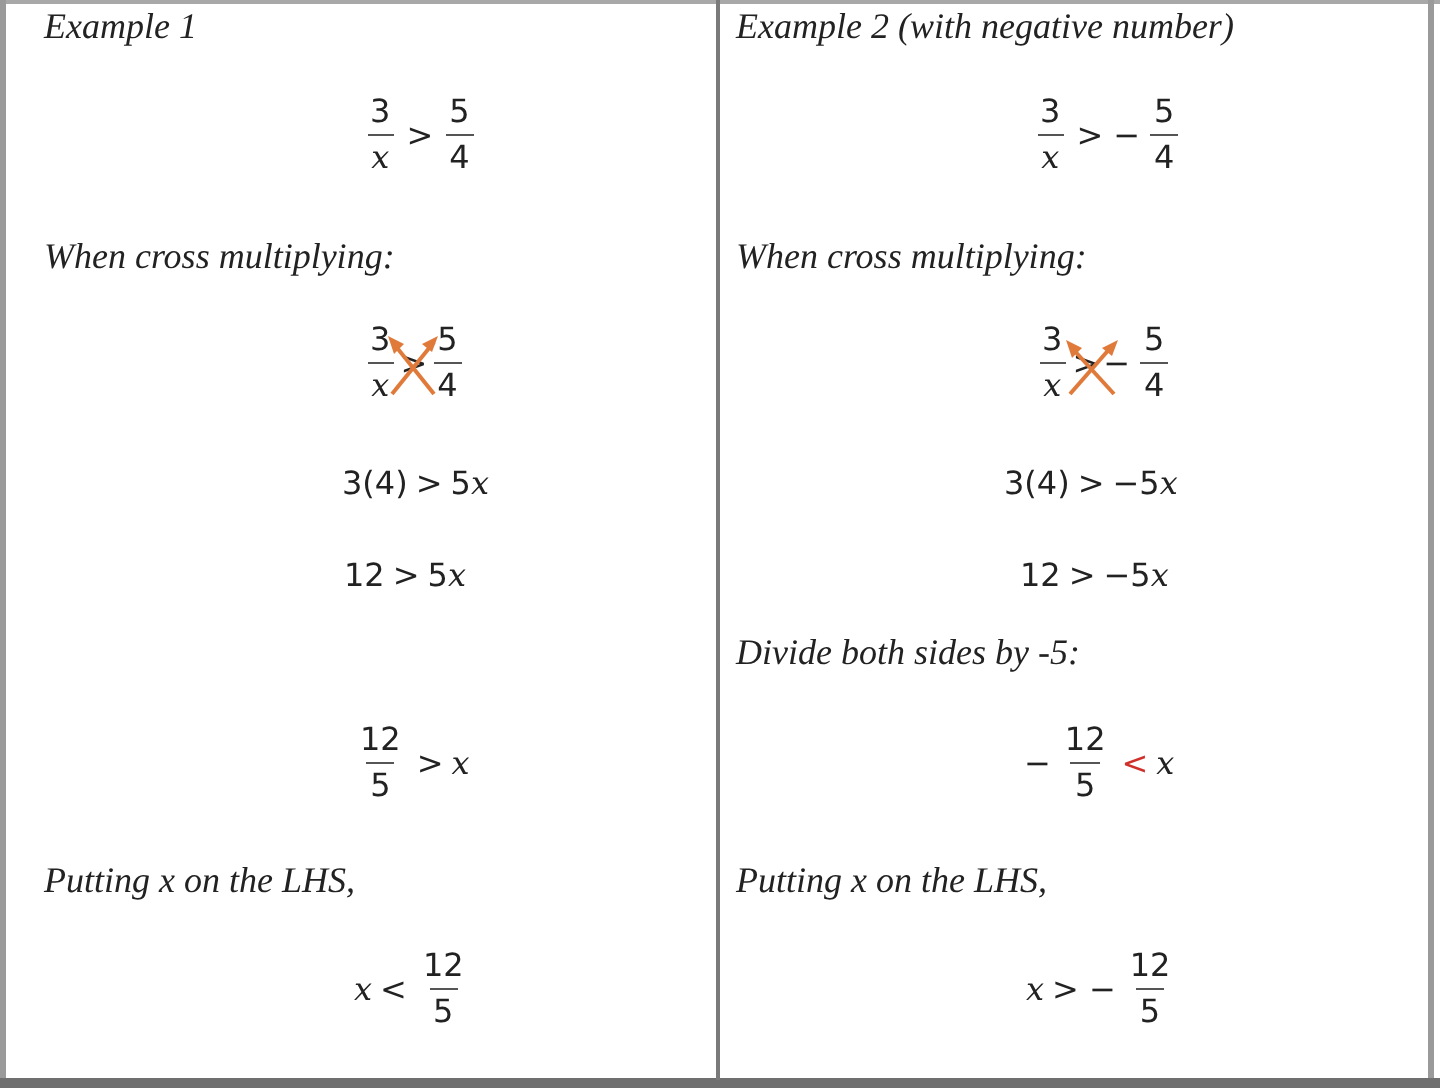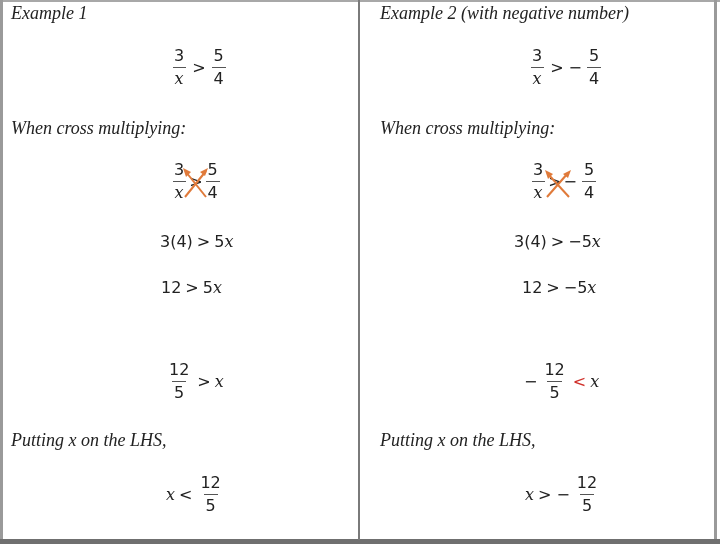--- a/index.html
+++ b/index.html
@@ -7,22 +7,22 @@
     .frame {
       position: absolute; left: 0; top: 0; width: 720px; height: 544px;
       box-sizing: border-box; background: #fff;
     }
     .border-top { position: absolute; left: 0; top: 0; width: 720px; height: 2px; background: #a8a8a8; }
     .border-left { position: absolute; left: 0; top: 0; width: 3px; height: 544px; background: #9a9a9a; }
     .border-right { position: absolute; left: 714px; top: 0; width: 3px; height: 541px; background: #9a9a9a; }
     .border-bottom { position: absolute; left: 0; top: 539px; width: 720px; height: 5px; background: #6f6f6f; }
     .divider { position: absolute; left: 358px; top: 0; width: 2px; height: 540px; background: #7a7a7a; }
     .col { position: absolute; top: 0; height: 540px; }
-    .col-left { left: 3px; width: 287px; padding-left: 22px; }
-    .col-right { left: 360px; width: 346px; margin-left: 12px; }
+    .col-left { left: 14px; width: 287px; padding-left: 22px; }
+    .col-right { left: 360px; width: 346px; }
     .heading {
       position: absolute; left: 8px;
       font-family: "Liberation Serif", "DejaVu Serif", serif; font-style: italic;
       font-size: 18px; color: #222; white-space: nowrap;
     }
     .math {
       position: absolute; display: flex; align-items: center;
       font-family: "DejaVu Sans", "Liberation Sans", sans-serif; font-size: 16px; color: #222;
       white-space: nowrap;
     }
@@ -160,20 +160,21 @@
         <span class="var">x</span>
     </div>
 
     <div class="math" style="left:150px; top:278px;">
       <span>12</span>
       <span class="op">&gt;</span>
       <span>−5</span>
         <span class="var">x</span>
     </div>
 
+    <div class="heading" style="top:316px;">Divide both sides by -5:</div>
 
     <div class="math" style="left:151px; top:362px;">
       <span class="neg">−</span>
       <span class="frac">
         <span class="num">12</span>
         <span class="den">5</span>
       </span>
       <span class="op op-red">&lt;</span>
       <span class="var">x</span>
     </div>

